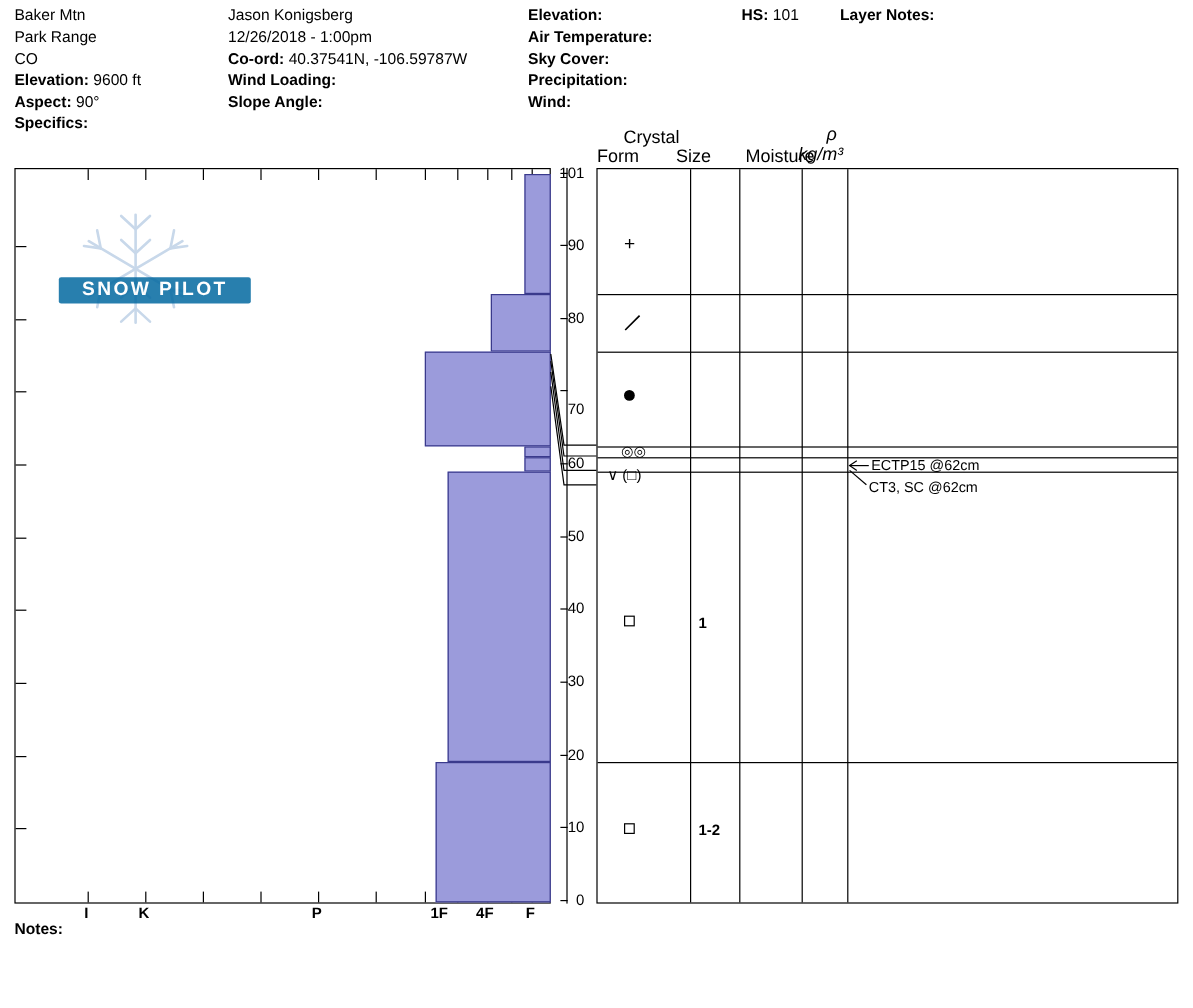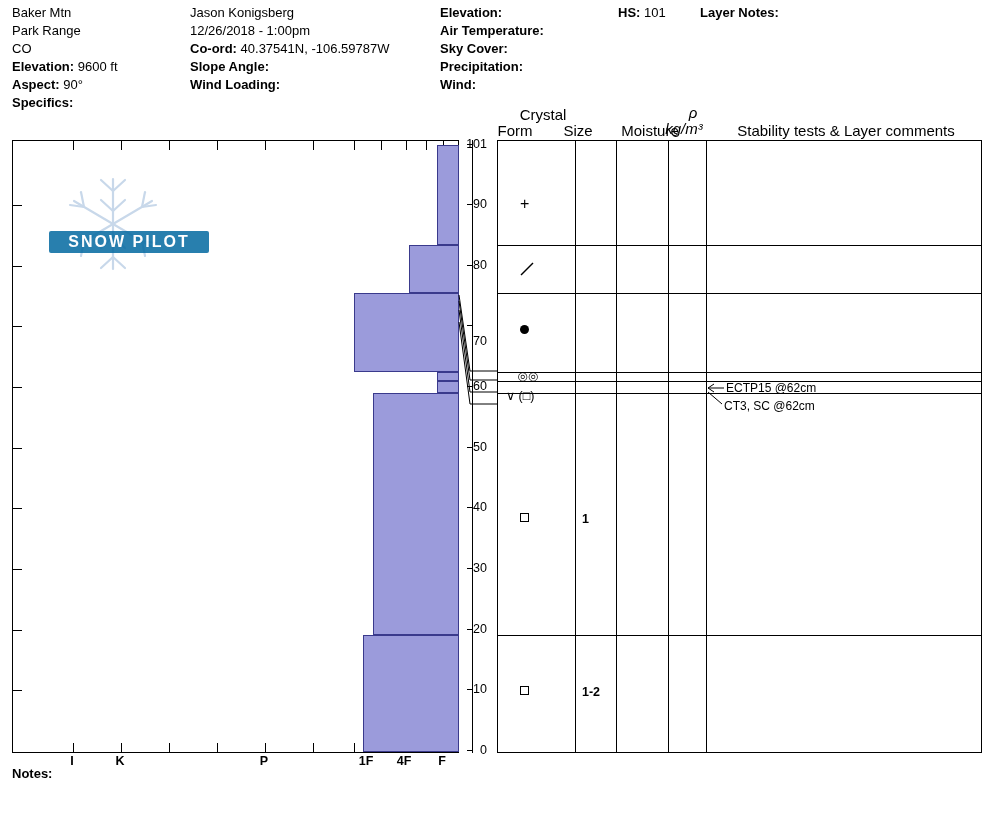--- a/index.html
+++ b/index.html
@@ -295,22 +295,22 @@
       <div class="hrow"><span class="val">CO</span></div>
       <div class="hrow"><span class="lbl">Elevation:</span> <span class="val">9600 ft</span></div>
       <div class="hrow"><span class="lbl">Aspect:</span> <span class="val">90°</span></div>
       <div class="hrow"><span class="lbl">Specifics:</span> <span class="val"></span></div>
     </div>
 
     <div class="hcol col2">
       <div class="hrow"><span class="val">Jason Konigsberg</span></div>
       <div class="hrow"><span class="val">12/26/2018 - 1:00pm</span></div>
       <div class="hrow"><span class="lbl">Co-ord:</span> <span class="val">40.37541N, -106.59787W</span></div>
+      <div class="hrow"><span class="lbl">Wind Loading:</span> <span class="val"></span></div>
       <div class="hrow"><span class="lbl">Slope Angle:</span> <span class="val"></span></div>
-      <div class="hrow"><span class="lbl">Wind Loading:</span> <span class="val"></span></div>
     </div>
 
     <div class="hcol col3">
       <div class="hrow"><span class="lbl">Elevation:</span> <span class="val"></span></div>
       <div class="hrow"><span class="lbl">Air Temperature:</span> <span class="val"></span></div>
       <div class="hrow"><span class="lbl">Sky Cover:</span> <span class="val"></span></div>
       <div class="hrow"><span class="lbl">Precipitation:</span> <span class="val"></span></div>
       <div class="hrow"><span class="lbl">Wind:</span> <span class="val"></span></div>
     </div>
 
@@ -323,21 +323,20 @@
     </div>
   </div>
 
   <div class="colheads">
     <span class="ch" style="left:30px; top:2px; width:80px;">Crystal</span>
     <span class="ch" style="left:12px; top:18px; width:60px;">Form</span>
     <span class="ch" style="left:80px; top:18px; width:50px;">Size</span>
     <span class="ch" style="left:132px; top:18px; width:90px;">Moisture</span>
     <span class="ch" style="left:190px; top:0px; width:60px; font-style:italic;">ρ</span>
     <span class="ch" style="left:181px; top:16px; width:60px;font-style:italic;">kg/m³</span>
-    <span class="ch" style="left:228px; top:18px; width:290px;">Stability tests &amp; Layer comments</span>
   </div>
 
   <div class="plot">
 
     <div class="snowpilot-logo">
       <svg width="180" height="105" viewBox="0 0 180 105">
         <g stroke="#c8d8ea" stroke-width="2.2" fill="none" stroke-linecap="round">
           <line x1="70" y1="8" x2="70" y2="98"></line>
           <line x1="31" y1="30" x2="109" y2="76"></line>
           <line x1="109" y1="30" x2="31" y2="76"></line>

